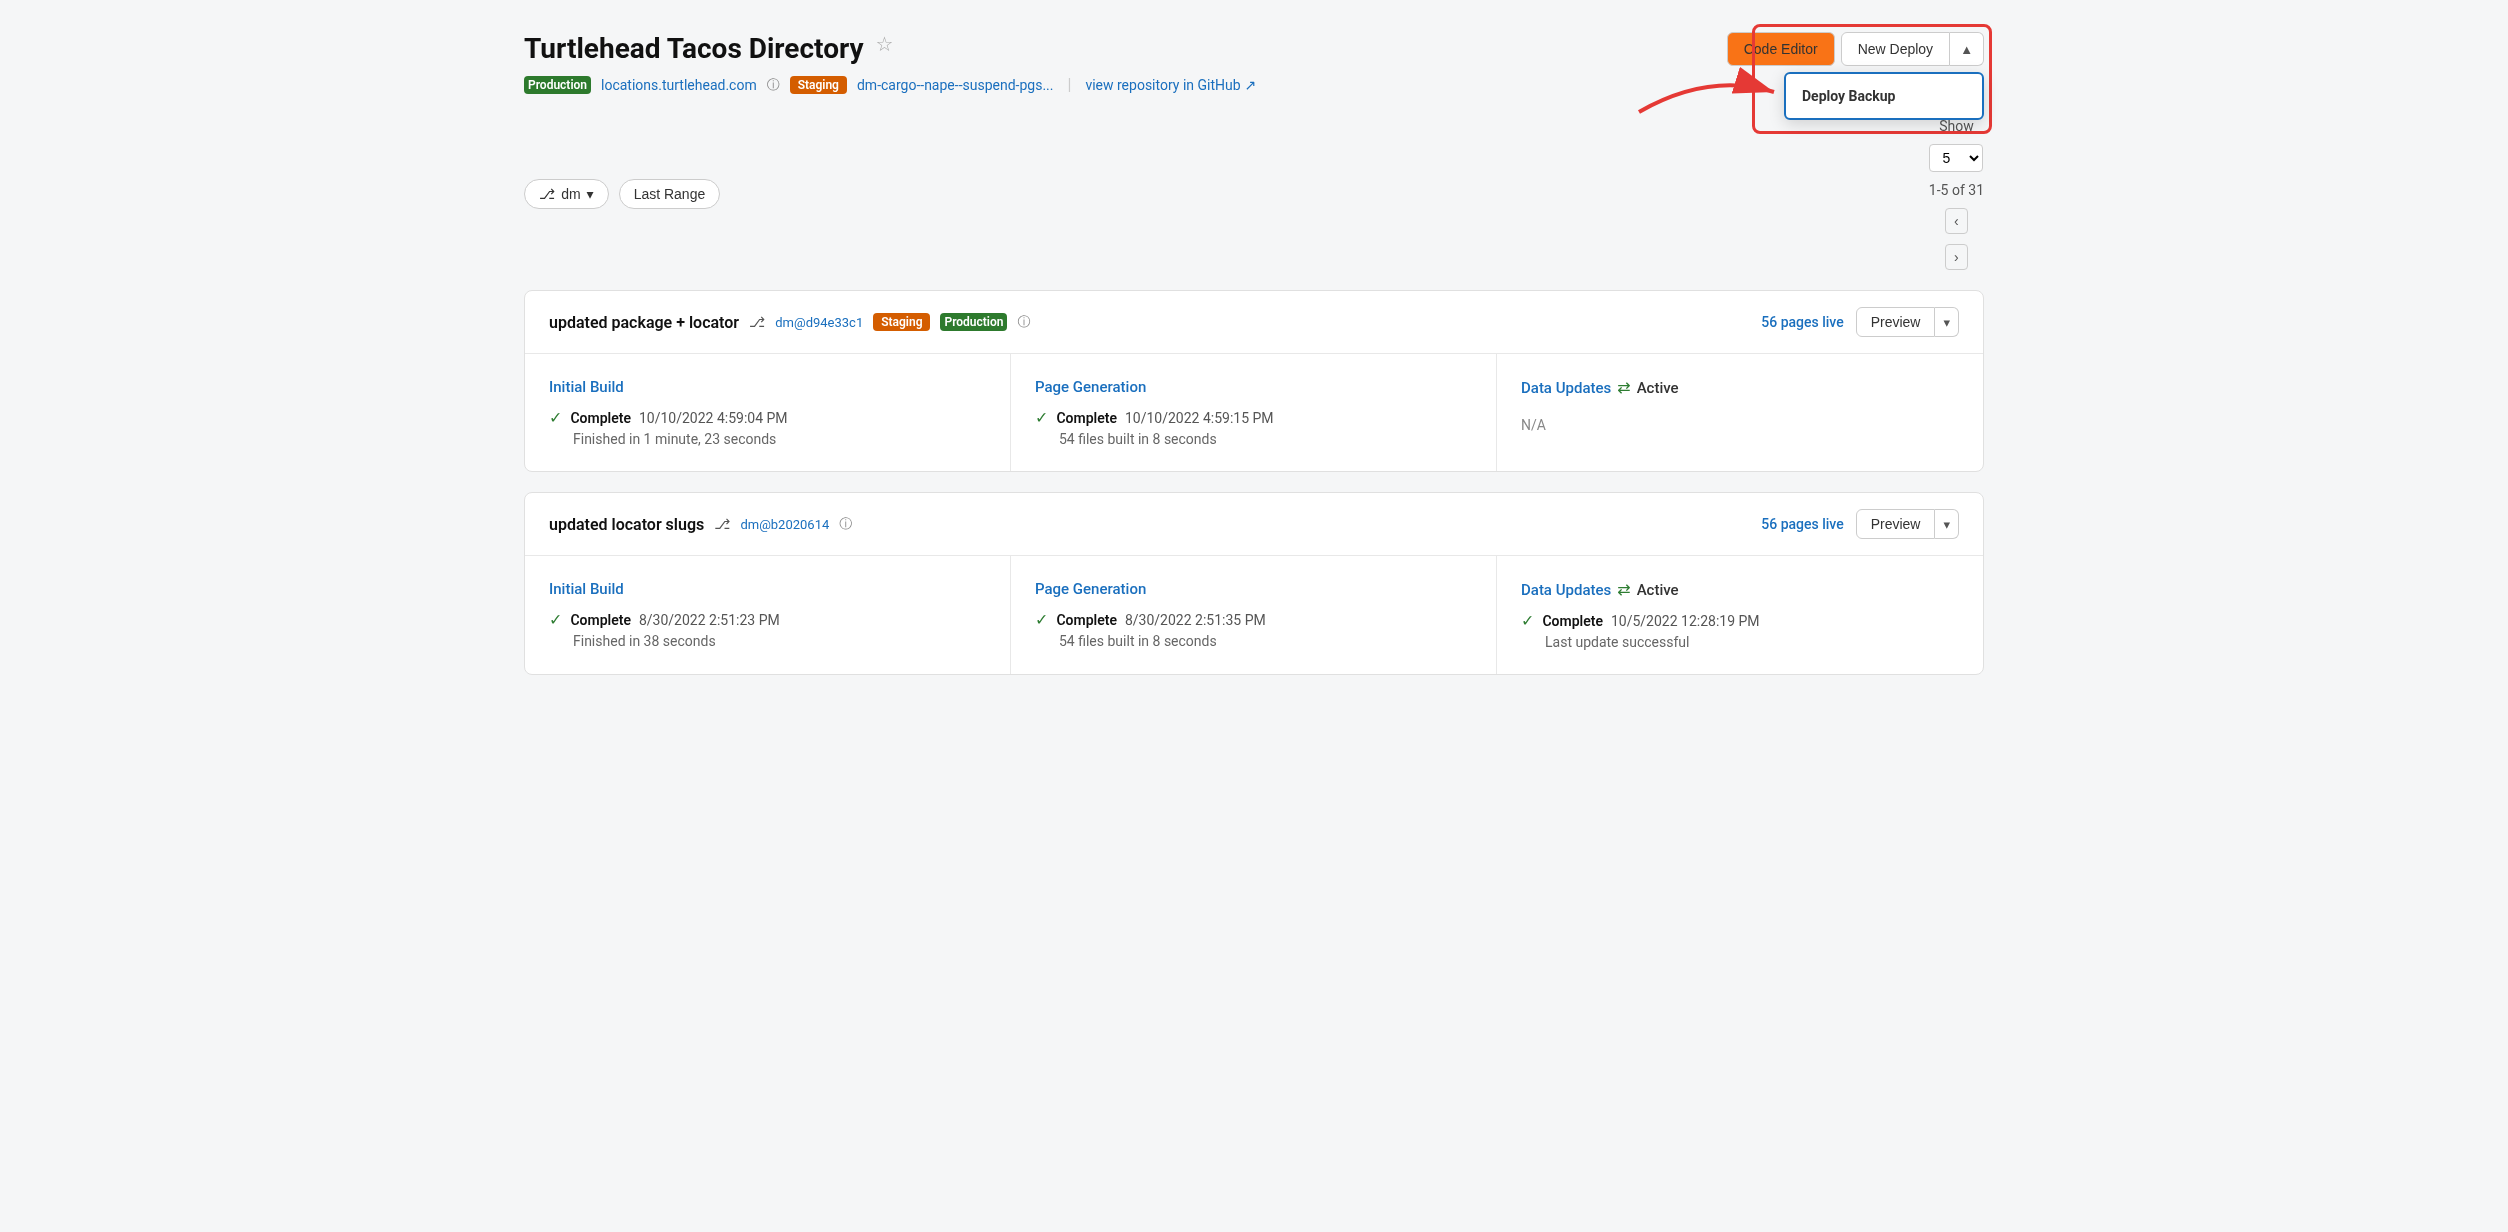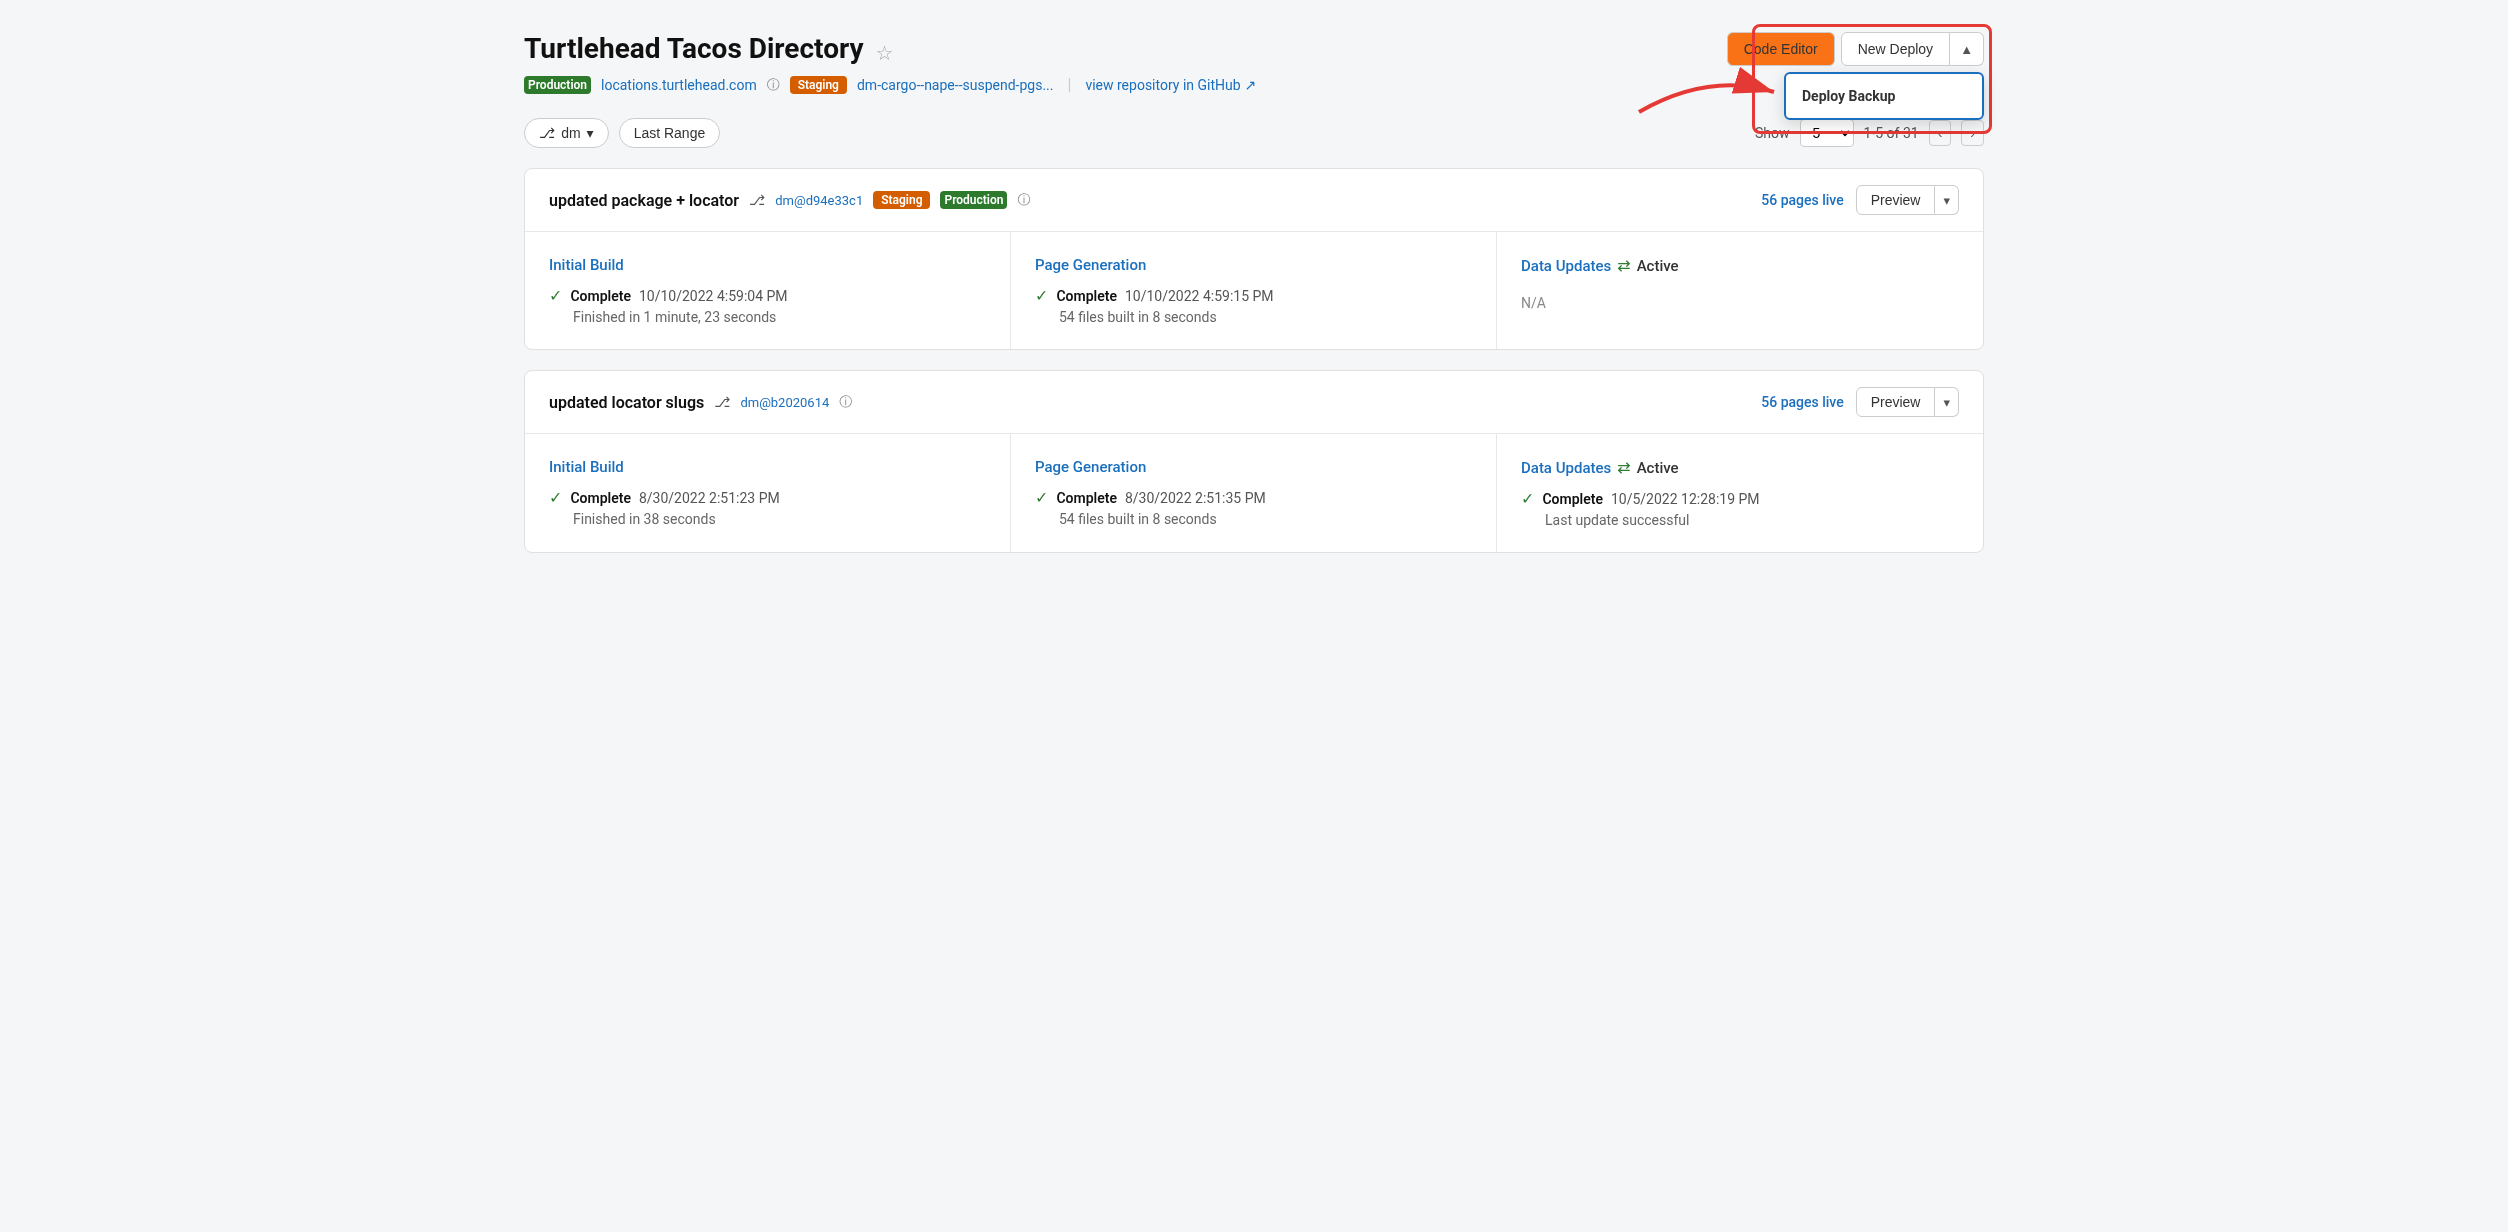--- a/index.html
+++ b/index.html
@@ -18,21 +18,21 @@
     
     .header {
       display: flex;
       align-items: flex-start;
       justify-content: space-between;
       margin-bottom: 24px;
     }
     .header-left {}
     .title-row {
       display: flex;
-      align-items: flex-end;
+      align-items: flex-start;
       gap: 12px;
       margin-bottom: 10px;
     }
     .page-title {
       font-size: 28px;
       font-weight: 700;
       color: #111;
     }
     .star-icon {
       font-size: 20px;
@@ -174,20 +174,21 @@
       font-size: 14px;
       cursor: pointer;
       color: #333;
     }
     .filters-right {
       display: flex;
       align-items: center;
       gap: 10px;
       font-size: 14px;
       color: #555;
+      flex-direction: column;
     }
     .show-select {
       padding: 4px 8px;
       border: 1px solid #ccc;
       border-radius: 4px;
       font-size: 14px;
       background: #fff;
       cursor: pointer;
     }
     .pagination-btn {

